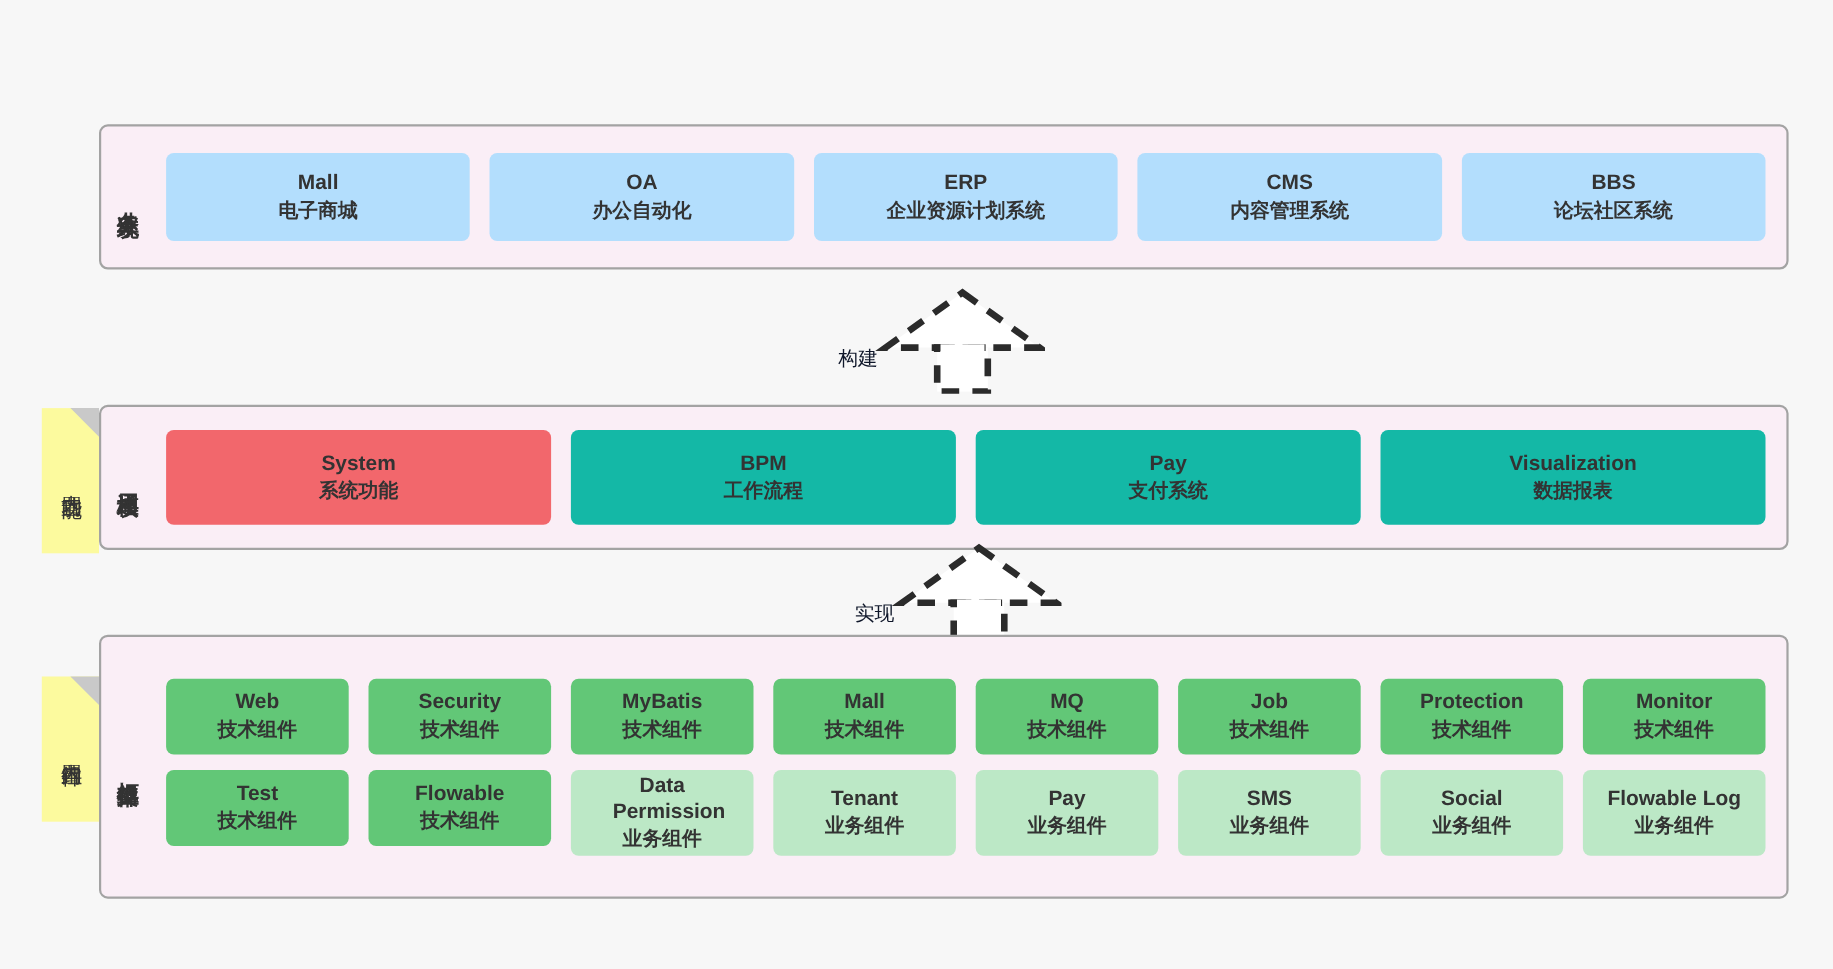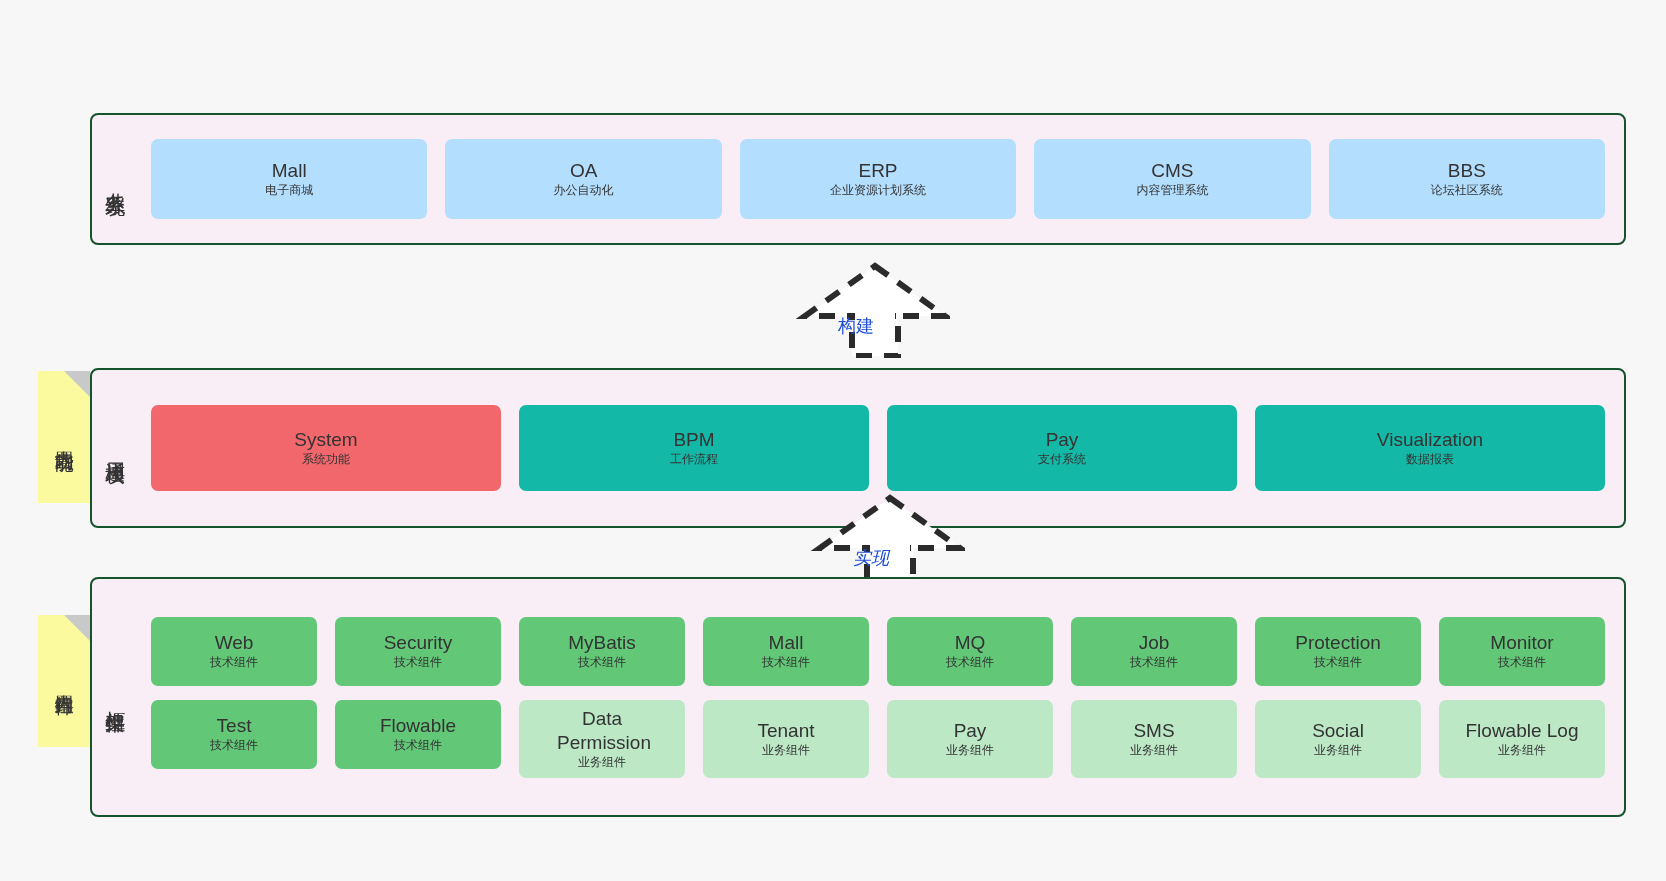--- a/index.html
+++ b/index.html
@@ -18,25 +18,26 @@
 
   .canvas {
     position: absolute;
     inset: 0;
   }
 
   
   .band {
     position: absolute;
     background: #faeef6;
-    border: 2px solid #14532d;
+    border: 2px solid #a3a3a3;
     border-radius: 8px;
     box-sizing: border-box;
     display: flex;
     align-items: stretch;
+    font-weight: bold;
   }
 
   .band-title {
     flex: 0 0 auto;
     width: 46px;
     display: flex;
     align-items: center;
     justify-content: center;
     font-size: 20px;
     line-height: 1.18;
@@ -80,21 +81,21 @@
     flex-direction: column;
     align-items: center;
     justify-content: center;
     text-align: center;
     box-sizing: border-box;
     padding: 6px 4px;
     line-height: 1.28;
     color: #333333;
   }
   .card .t1 { font-size: 19px; }
-  .card .t2 { font-size: 12px; }
+  .card .t2 { font-size: 18px; }
 
   .card.blue      { background: #b3defd; height: 80px; }
   .card.red       { background: #f2676c; height: 86px; }
   .card.pink      { background: #14b8a6; height: 86px; }
   .card.green     { background: #62c777; height: 69px; }
   .card.greenlite { background: #bce8c6; height: 78px; }
 
   
   .note {
     position: absolute;
@@ -124,23 +125,23 @@
 
   
   .arrow {
     position: absolute;
   }
   .arrow svg { display: block; }
   .arrow-label {
     position: absolute;
     left: 0;
     right: 0;
-    text-align: center;
+    text-align: left;
     font-size: 18px;
-    color: #1d4ed8;
+    color: #0f172a;
     user-select: none;
     white-space: nowrap;
   }
 </style>
 </head>
 <body>
 
 <div class="canvas">
 
   <div class="band" style="left:90px; top:113px; width:1536px; height:132px;">
@@ -178,21 +179,21 @@
       <rect x="85" y="55" width="40" height="8" fill="#ffffff" stroke="none"></rect>
     </svg>
     <div class="arrow-label" style="top:56px; left:-8px;">构建</div>
   </div>
 
   <div class="note" style="left:38px; top:371px; width:52px; height:132px;">
     <span class="fold"></span>
     <span>内置功能</span>
   </div>
 
-  <div class="band" style="left:90px; top:368px; width:1536px; height:160px;">
+  <div class="band" style="left:90px; top:368px; width:1536px; height:132px;">
     <div class="band-title">通用模块</div>
     <div class="band-body">
 
       <div class="card red">
         <span class="t1">System</span>
         <span class="t2">系统功能</span>
       </div>
       <div class="card pink">
         <span class="t1">BPM</span>
         <span class="t2">工作流程</span>
@@ -208,21 +209,21 @@
 
     </div>
   </div>
 
   <div class="arrow" style="left:785px; top:490px; width:180px; height:100px;">
     <svg width="180" height="100" viewBox="0 0 180 100">
       <polygon points="105,8 175,58 35,58" fill="#ffffff" stroke="#2b2b2b" stroke-width="6" stroke-dasharray="16 12" stroke-linejoin="miter"></polygon>
       <rect x="82" y="58" width="46" height="40" fill="#ffffff" stroke="#2b2b2b" stroke-width="6" stroke-dasharray="16 12"></rect>
       <rect x="85" y="55" width="40" height="8" fill="#ffffff" stroke="none"></rect>
     </svg>
-    <div class="arrow-label" style="top:56px; left:-8px;font-style:italic;">实现</div>
+    <div class="arrow-label" style="top:56px; left:-8px;">实现</div>
   </div>
 
   <div class="note" style="left:38px; top:615px; width:52px; height:132px;">
     <span class="fold"></span>
     <span>内置组件</span>
   </div>
 
   <div class="band" style="left:90px; top:577px; width:1536px; height:240px;">
     <div class="band-title">框架组件</div>
     <div class="band-body stacked">

